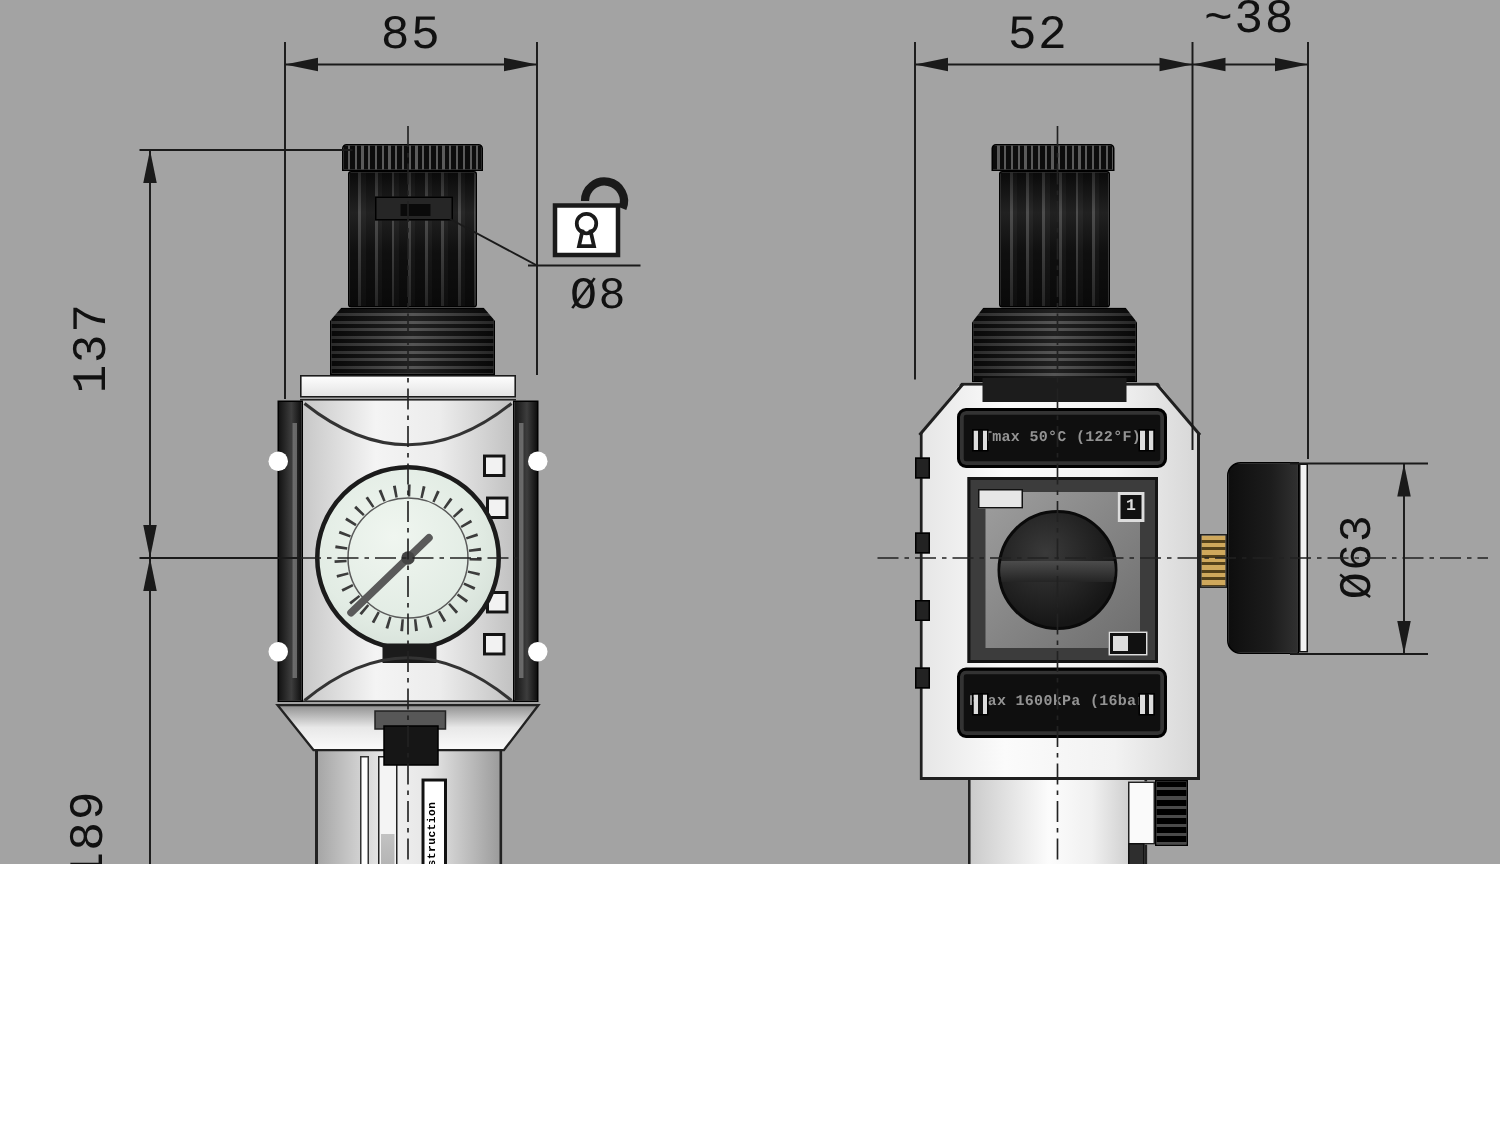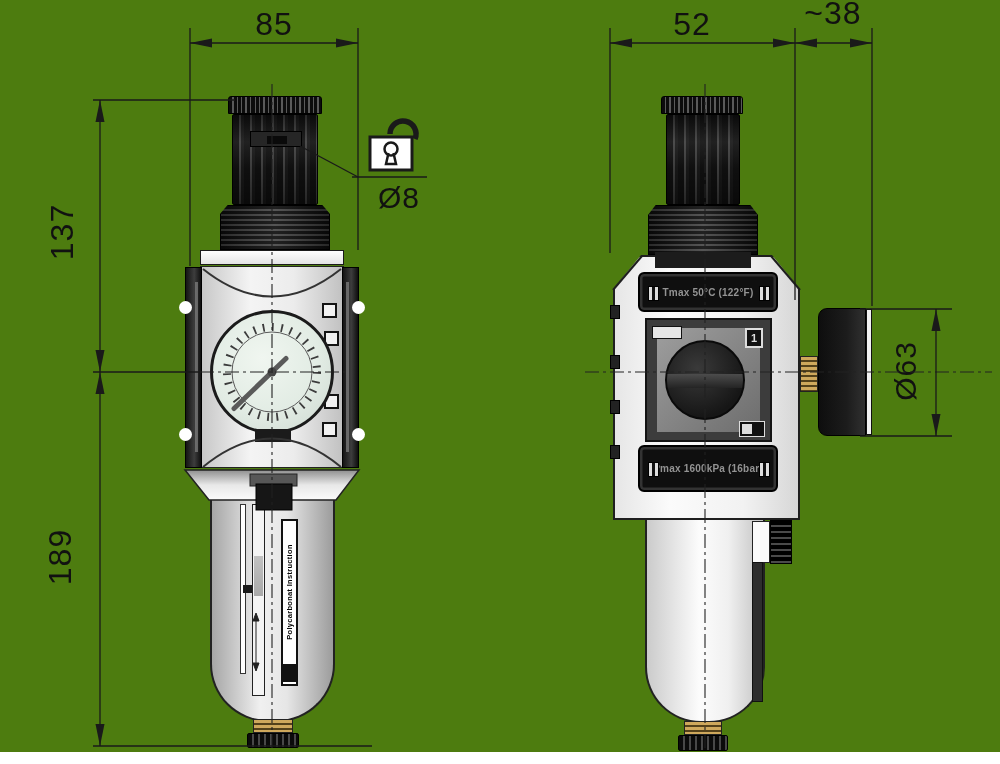--- a/index.html
+++ b/index.html
@@ -1,18 +1,18 @@
 <!DOCTYPE html>
 <html><head>
 <meta charset="utf-8">
 <style>
   html,body{margin:0;padding:0;background:#fff;}
   .canvas{
-    position:relative;width:1000px;height:752px;background:#4d7c0f;
-    font-family:Liberation Sans, sans-serif;color:#1a1a1a;overflow:hidden;
+    position:relative;width:1000px;height:576px;background:#a3a3a3;
+    font-family:Liberation Mono, monospace;color:#1a1a1a;overflow:hidden;
   }
   .part{position:absolute;box-sizing:border-box;}
   .view{position:absolute;inset:0;}
   
   .dim{
     position:absolute;font-size:32px;color:#111;white-space:nowrap;
     transform:translate(-50%,-50%);letter-spacing:1px;line-height:1;
   }
   .dim.rot{transform:translate(-50%,-50%) rotate(-90deg);}
   .dim.small{font-size:30px;}

